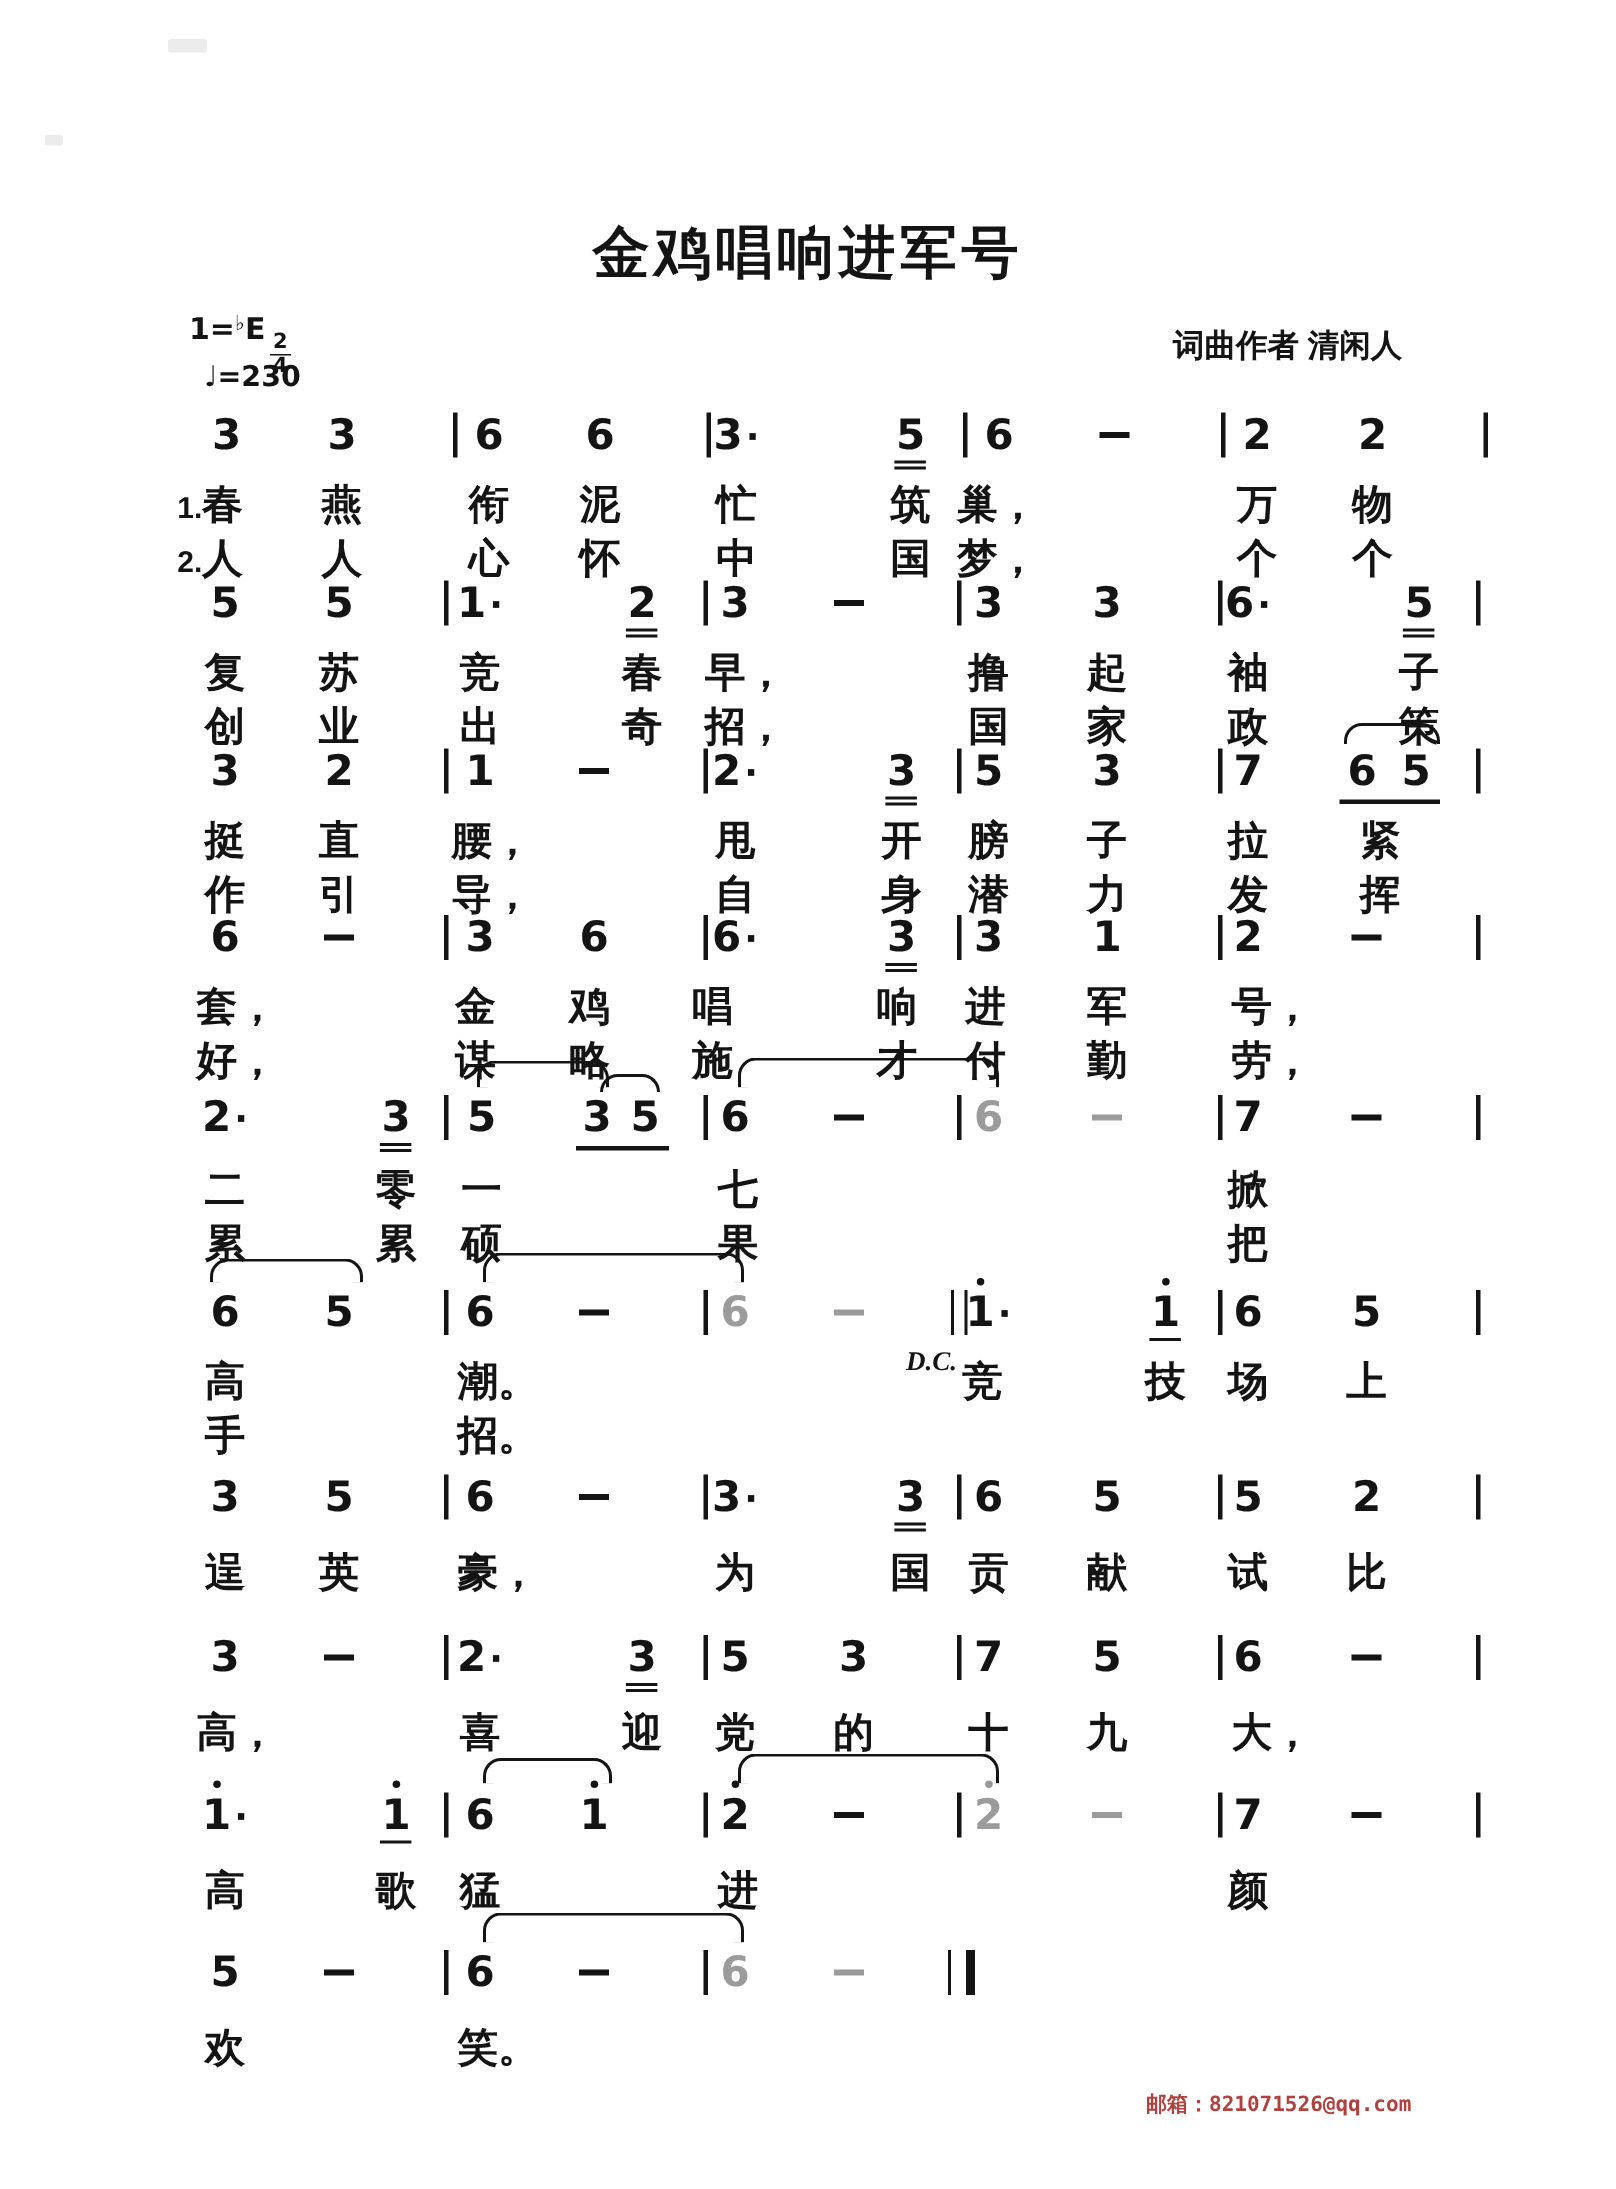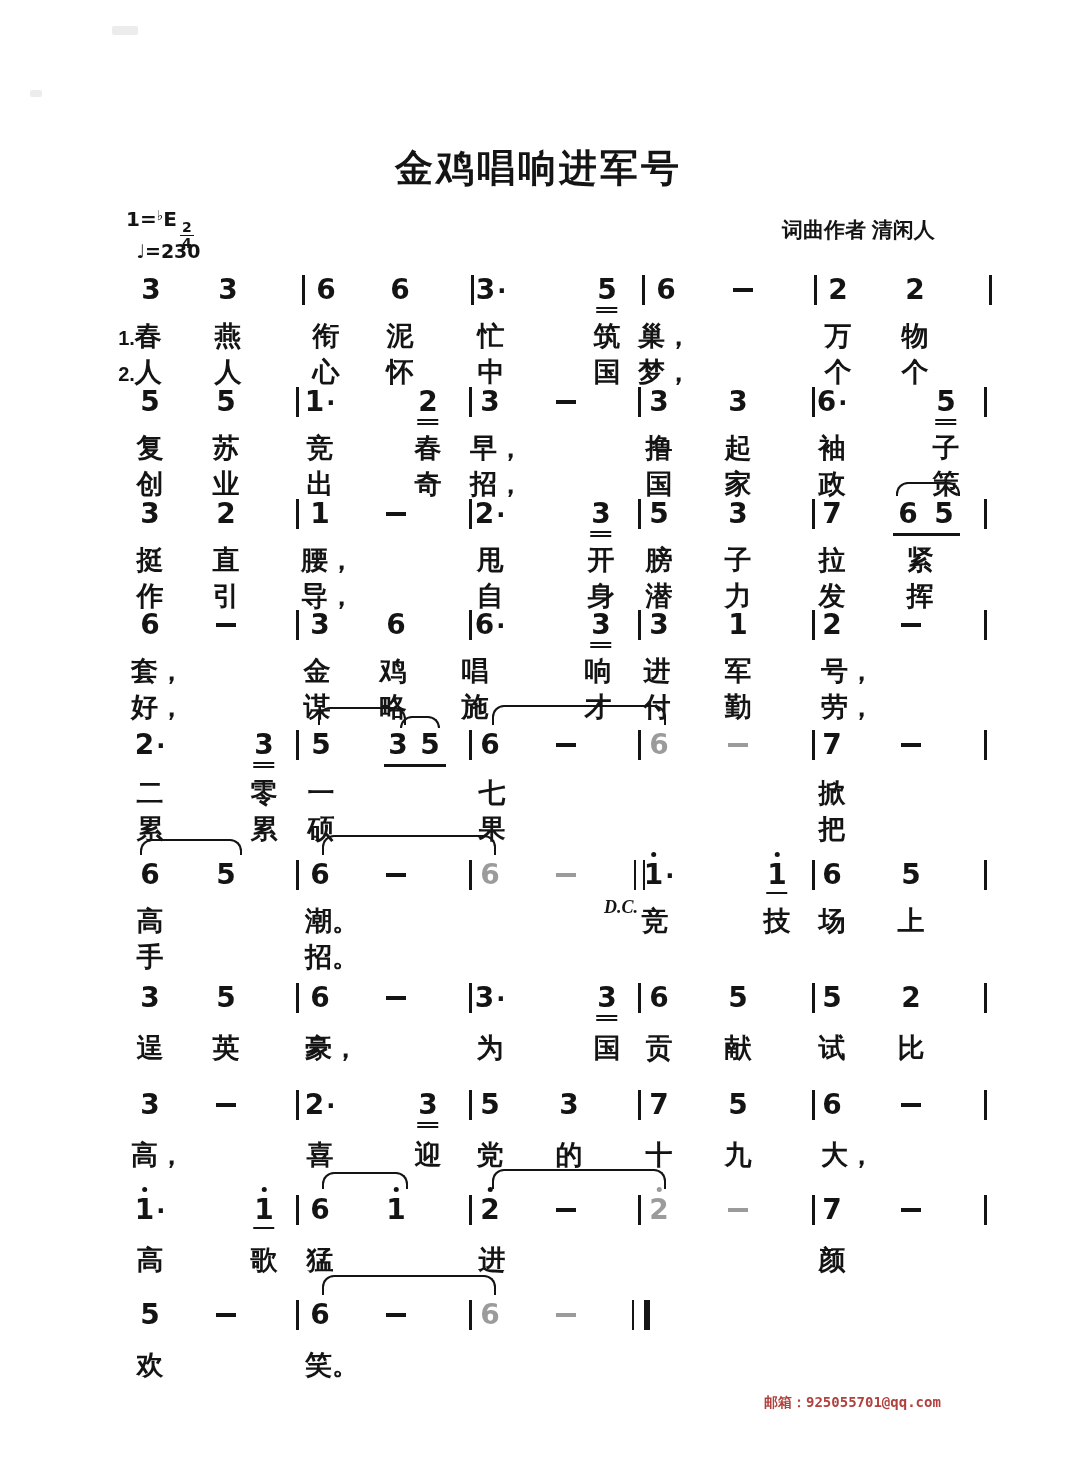--- a/index.html
+++ b/index.html
@@ -53,21 +53,21 @@
         <span class="num">2</span>
         <span class="den">4</span>
       </span></div>
 
   <div class="tempo"><span>♩</span><span>=230</span></div>
 
   <div class="credit">词曲作者  清闲人</div>
 
   <div class="dc" style="left: 604px; top: 897px;">D.C.</div>
 
-  <div class="email" style="color: rgb(176, 65, 62);">邮箱：925055701@qq.com</div>
+  <div class="email" style="color: rgb(176, 65, 62);">邮箱：821071526@qq.com</div>
 <div class="note" style="left: 151px; top: 276px; color: rgb(20, 20, 20);"><span class="d">3</span></div>
     <div class="note" style="left: 228px; top: 276px; color: rgb(20, 20, 20);"><span class="d">3</span></div>
     <div class="bar" style="left: 302px; top: 275px;"></div>
     <div class="note" style="left: 326px; top: 276px; color: rgb(20, 20, 20);"><span class="d">6</span></div>
     <div class="note" style="left: 400px; top: 276px; color: rgb(20, 20, 20);"><span class="d">6</span></div>
     <div class="bar" style="left: 471px; top: 275px;"></div>
     <div class="note" style="left: 491px; top: 276px; color: rgb(20, 20, 20);"><span class="d">3</span><span class="ad">·</span></div>
     <div class="note" style="left: 607px; top: 276px; color: rgb(20, 20, 20);"><span class="d u2">5</span></div>
     <div class="bar" style="left: 642px; top: 275px;"></div>
     <div class="note" style="left: 666px; top: 276px; color: rgb(20, 20, 20);"><span class="d">6</span></div>

